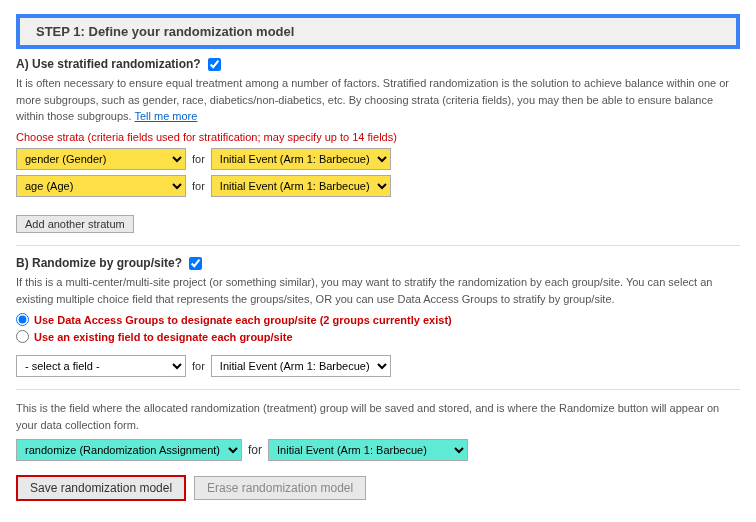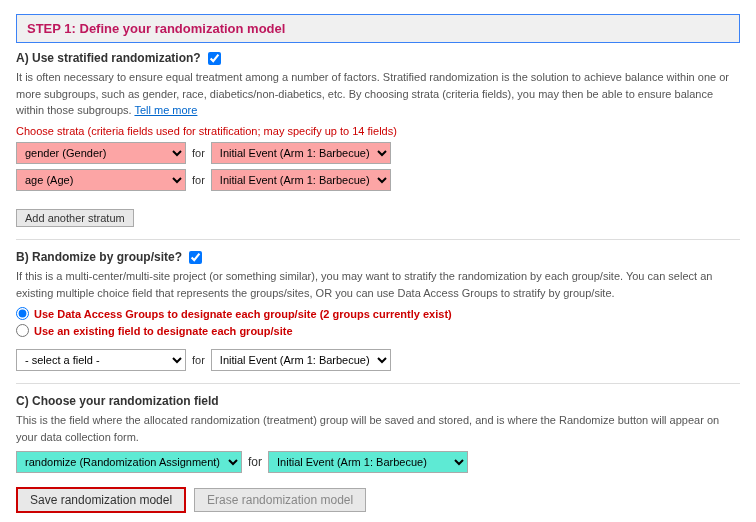--- a/index.html
+++ b/index.html
@@ -10,26 +10,26 @@
       color: #333;
       width: 756px;
       min-height: 522px;
     }
     .container {
       padding: 14px 16px;
       max-width: 756px;
     }
     .step-header {
       background: #f0f0f0;
-      border: 1px solid #3b82f6;
-      padding: 6px 10px;
+      border: 4px solid #3b82f6;
+      padding: 6px 16px;
       margin-bottom: 8px;
       font-weight: bold;
       font-size: 13px;
-      color: #be185d;
+      color: #404040;
     }
     .intro-text {
       font-size: 11px;
       color: #555;
       margin-bottom: 12px;
       line-height: 1.5;
     }
     .section {
       margin-bottom: 12px;
     }
@@ -59,21 +59,21 @@
     .strata-row {
       display: flex;
       align-items: center;
       margin-bottom: 5px;
       gap: 6px;
     }
     .strata-row select {
       padding: 2px 4px;
       font-size: 11px;
       border: 1px solid #aaa;
-      background: #fca5a5;
+      background: #fde047;
       min-width: 170px;
       height: 22px;
     }
     .strata-row .for-label {
       font-size: 11px;
       color: #333;
       white-space: nowrap;
     }
     .add-stratum-btn {
       padding: 2px 8px;
@@ -234,21 +234,20 @@
       <span class="for-label">for</span>
       <select>
         <option selected="">Initial Event (Arm 1: Barbecue)</option>
       </select>
     </div>
   </div>
 
   <div class="section-divider"></div>
 
   <div class="section">
-    <div class="section-title">C) Choose your randomization field</div>
     <div class="section-desc">This is the field where the allocated randomization (treatment) group will be saved and stored, and is where the Randomize button will appear on your data collection form.</div>
     <div class="randomize-row">
       <select>
         <option selected="">randomize (Randomization Assignment)</option>
       </select>
       <span class="for-label">for</span>
       <select>
         <option selected="">Initial Event (Arm 1: Barbecue)</option>
       </select>
     </div>

